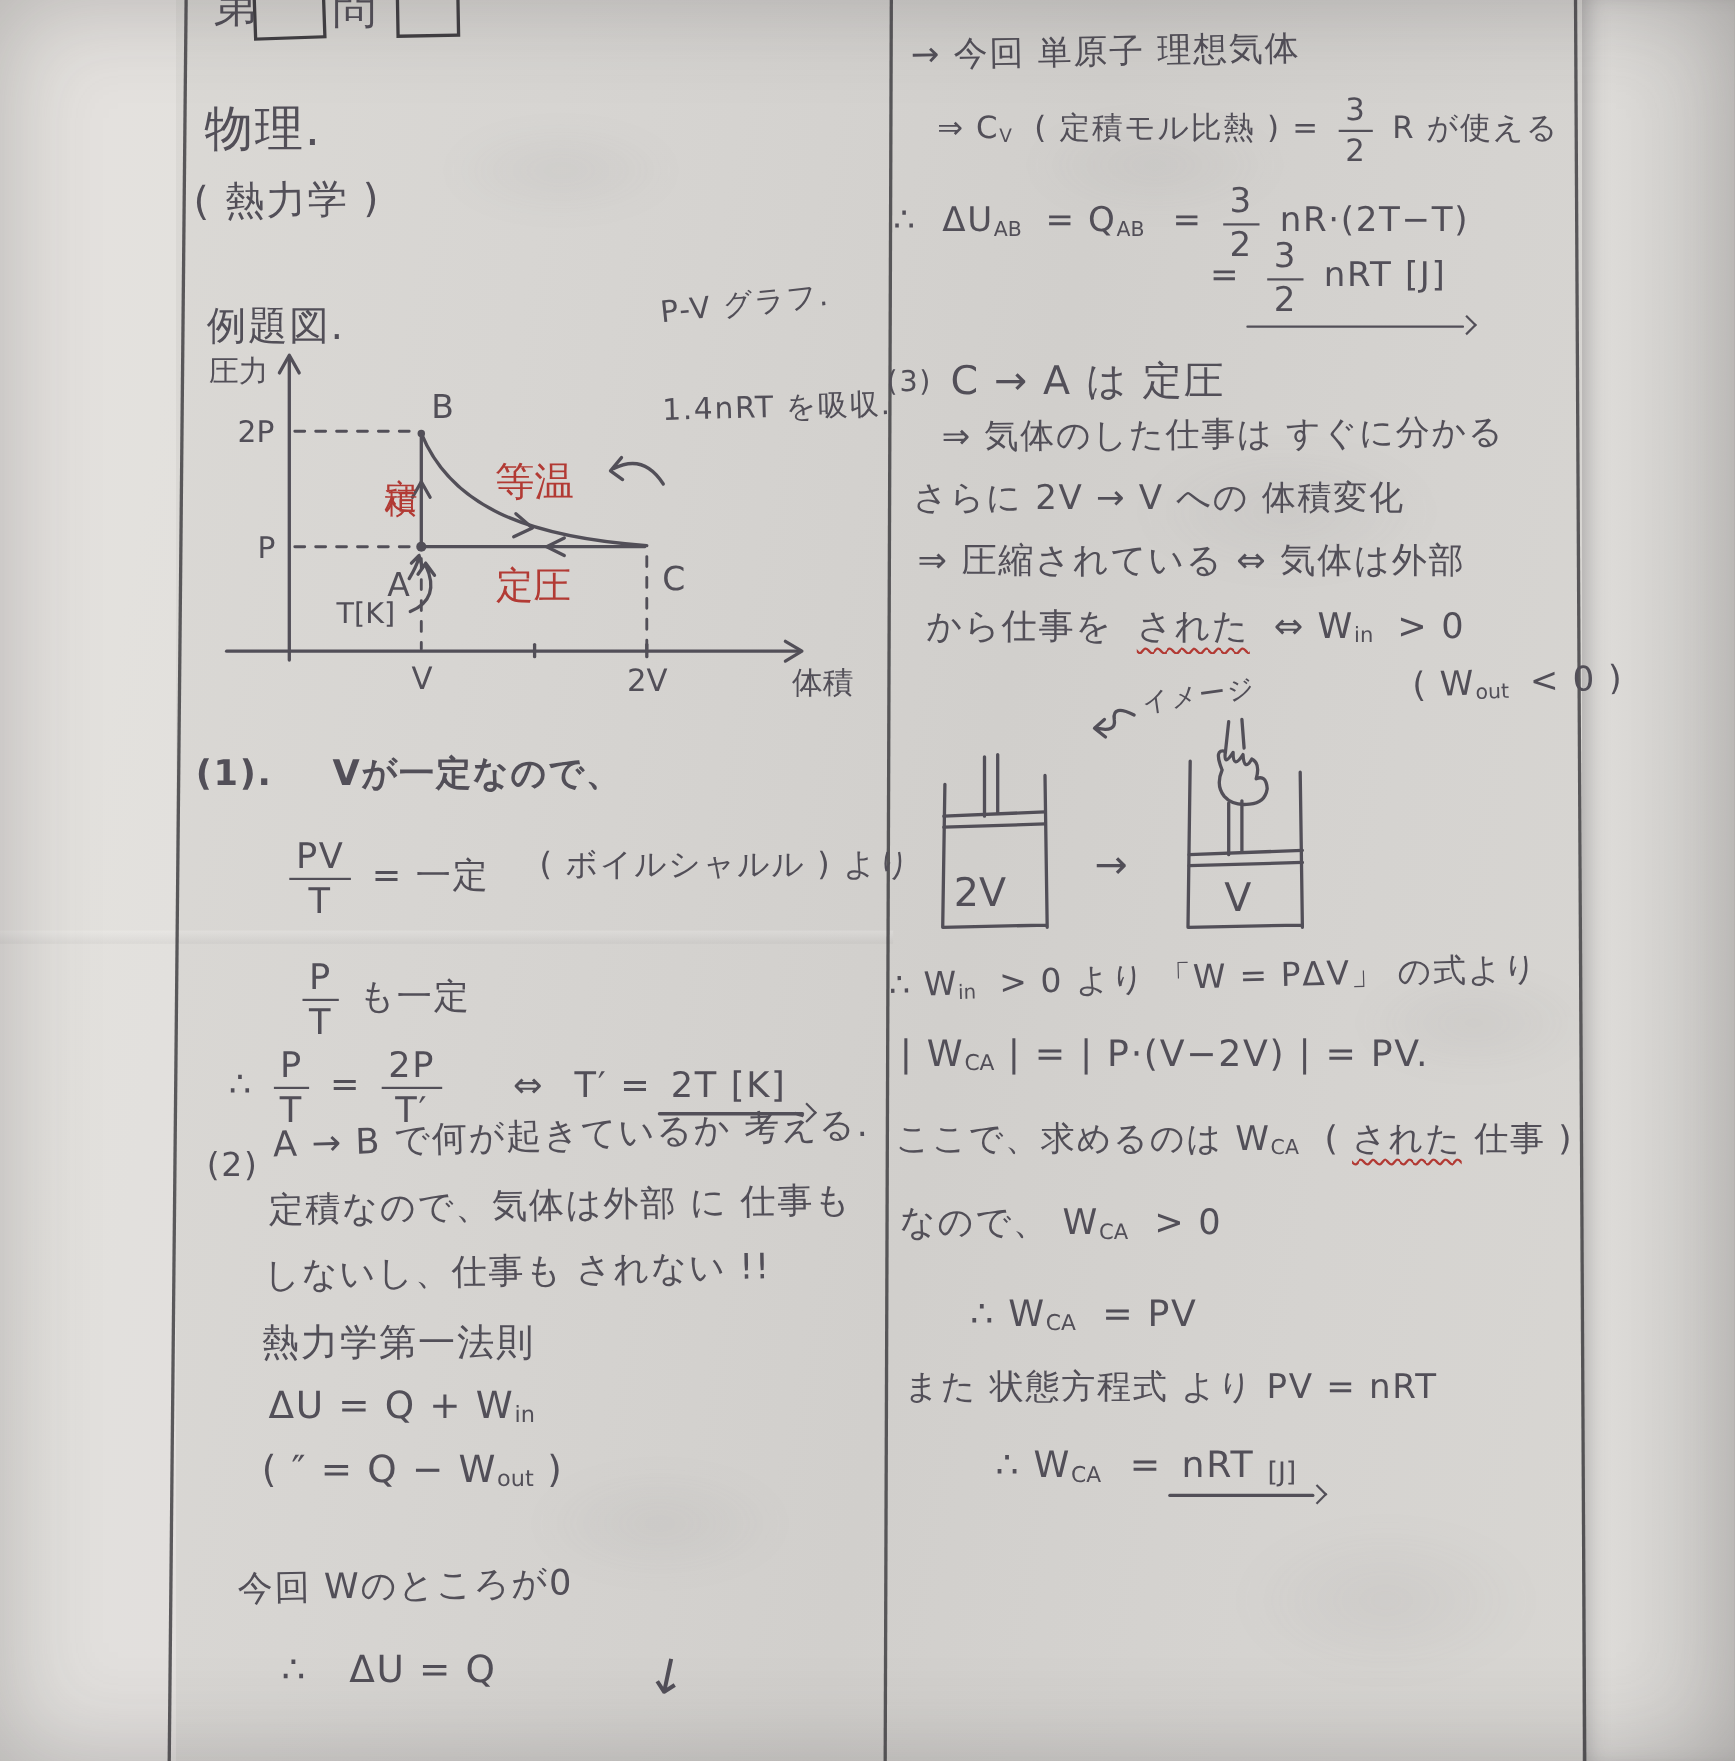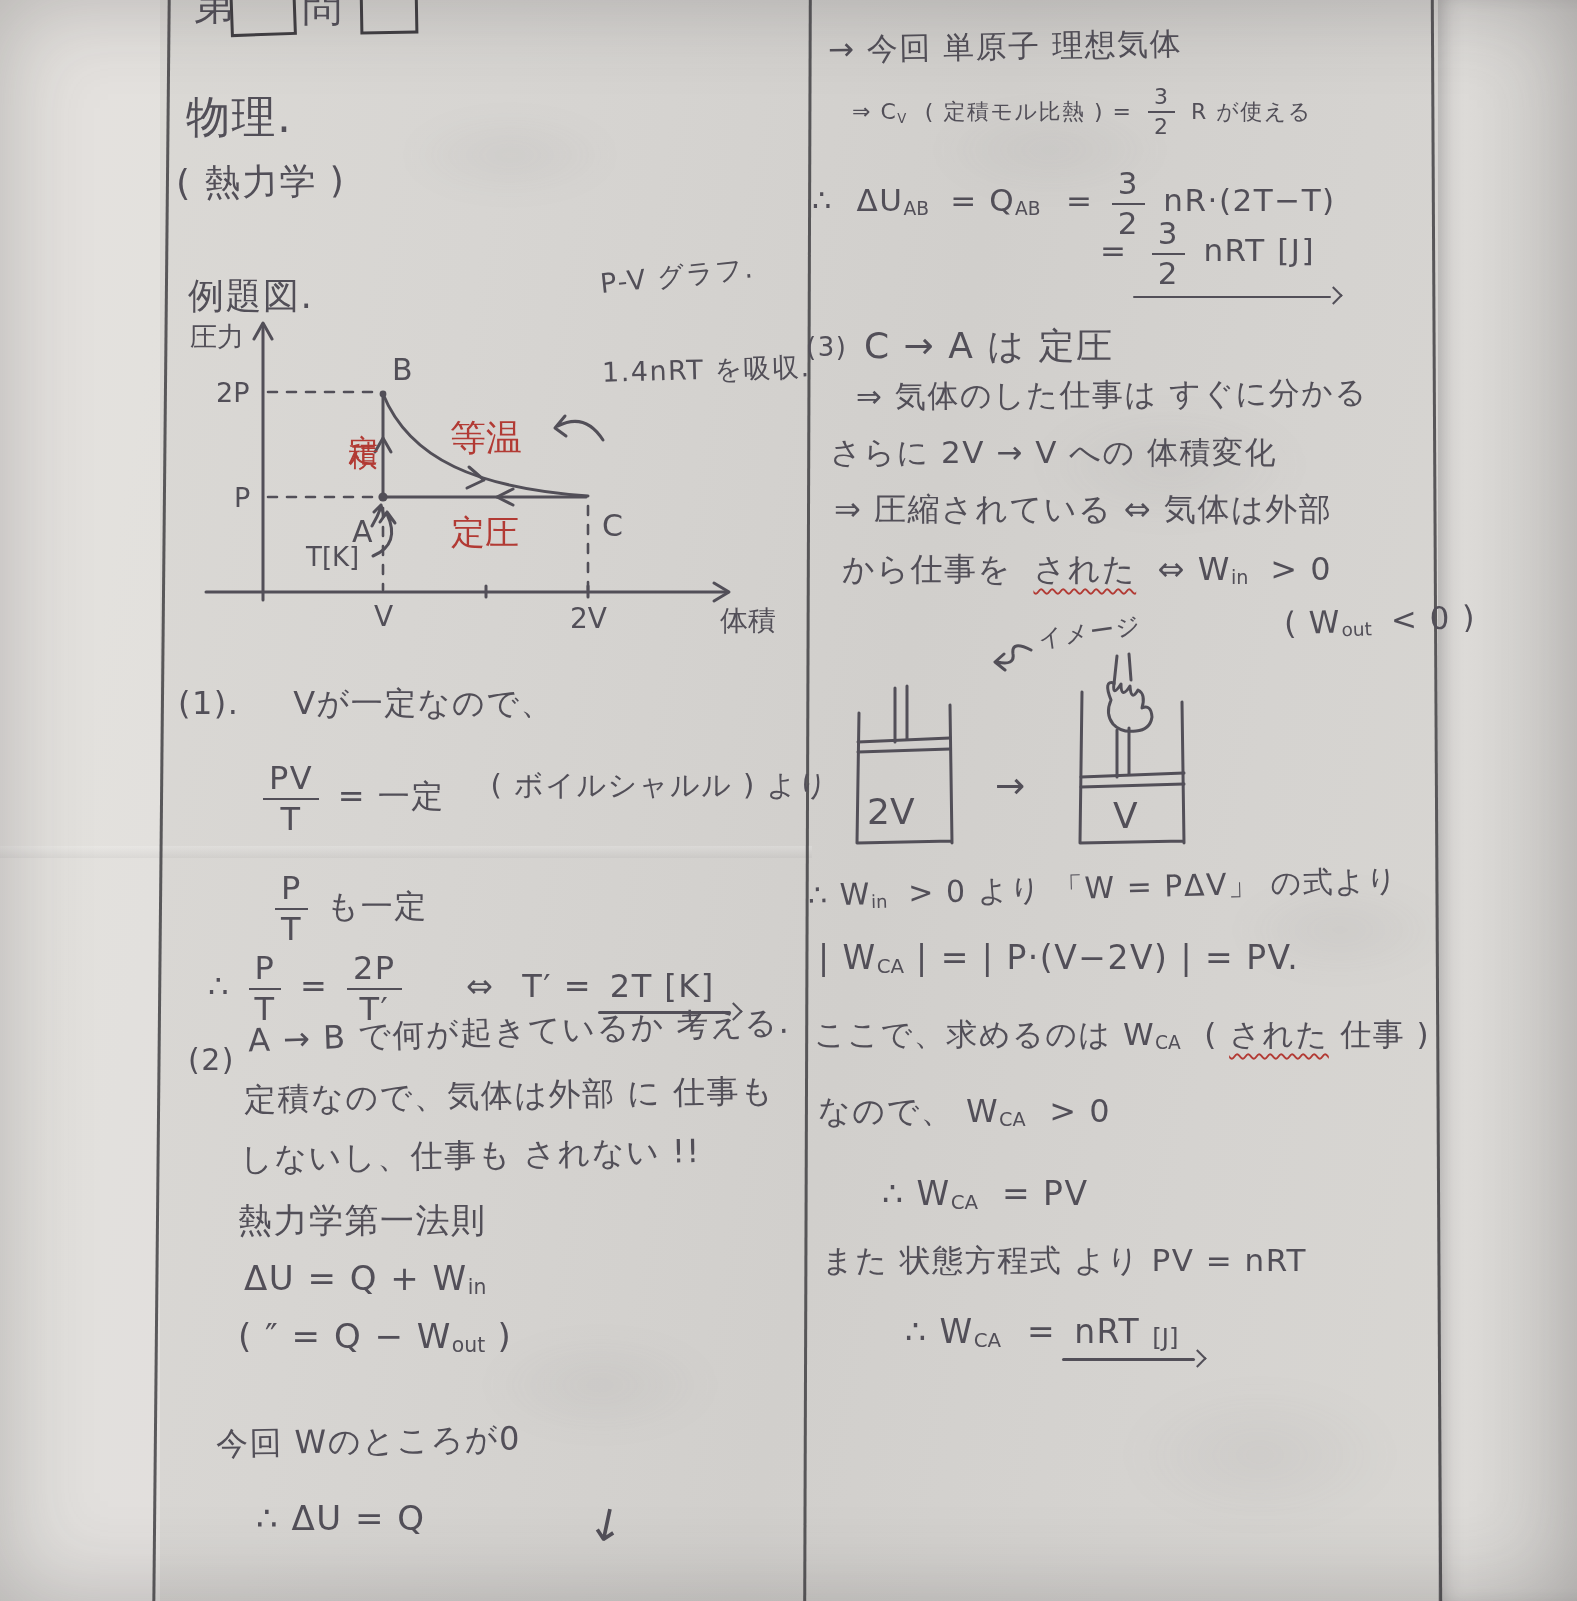--- a/index.html
+++ b/index.html
@@ -106,21 +106,21 @@
     <text x="283" y="252" font-size="34" class="redtxt">定圧</text>
 
     <text x="138" y="274" font-size="26">T[K]</text>
     <path class="stroke" d="M205,264 Q233,252 219,222 M212,230 L219,220 M227,231 L219,220" stroke-width="2.4"></path>
 
     <path class="stroke" d="M435,148 Q417,120 390,134 M397,124 L387,136 M398,144 L387,136" stroke-width="2.6"></path>
   </svg>
 
   <div class="hw" style="left:602px;top:352px;font-size:27px;transform:rotate(-1.5deg);">1.4nRT を吸収.</div>
 
-  <div class="hw" style="left:178px;top:682px;font-size:32px;">
+  <div class="hw" style="left:178px;top:682px;font-size:32px;font-weight:bold;">
     <span>(1).</span>
     <span style="margin-left:42px;">Vが一定なので、</span>
   </div>
   <div class="hw" style="left:256px;top:762px;font-size:32px;">
     <span class="frac"><span class="fn">PV</span><span class="fd">T</span></span>
     <span>= 一定</span>
     <span style="margin-left:34px;font-size:29px;position:relative;top:-12px;">( ボイルシャルル ) より</span>
   </div>
   <div class="hw" style="left:268px;top:872px;font-size:32px;">
     <span class="frac"><span class="fn">P</span><span class="fd">T</span></span>
@@ -143,26 +143,26 @@
   <div class="hw" style="left:238px;top:1198px;font-size:34px;">熱力学第一法則</div>
   <div class="hw" style="left:244px;top:1258px;font-size:34px;">
     <span>ΔU = Q + W</span><sub>in</sub>
   </div>
   <div class="hw" style="left:238px;top:1316px;font-size:34px;">
     <span>( ″ = Q − W</span><sub>out</sub><span> )</span>
   </div>
   <div class="hw" style="left:216px;top:1420px;font-size:32px;transform:rotate(-1deg);">今回 Wのところが0</div>
   <div class="hw" style="left:256px;top:1498px;font-size:34px;">
     <span>∴</span>
-    <span style="">ΔU = Q</span>
+    <span style="margin-left:26px;">ΔU = Q</span>
   </div>
   <div class="hw" style="left:588px;top:1500px;font-size:44px;transform:rotate(12deg);">↓</div>
 
   <div class="hw" style="left:828px;top:26px;font-size:31px;transform:rotate(-1deg);">→ 今回 単原子 理想気体</div>
-  <div class="hw" style="left:852px;top:86px;font-size:22px;">
+  <div class="hw" style="left:852px;top:86px;font-size:28px;">
     <span>⇒ C</span><sub>V</sub>
     <span style="margin-left:10px;">( 定積モル比熱 ) =</span>
     <span class="frac"><span class="fn">3</span><span class="fd">2</span></span>
     <span>R が使える</span>
   </div>
   <div class="hw" style="left:812px;top:168px;font-size:31px;">
     <span>∴</span>
     <span style="margin-left:12px;">ΔU</span><sub>AB</sub>
     <span style="margin-left:10px;">= Q</span><sub>AB</sub>
     <span style="margin-left:14px;">=</span>

